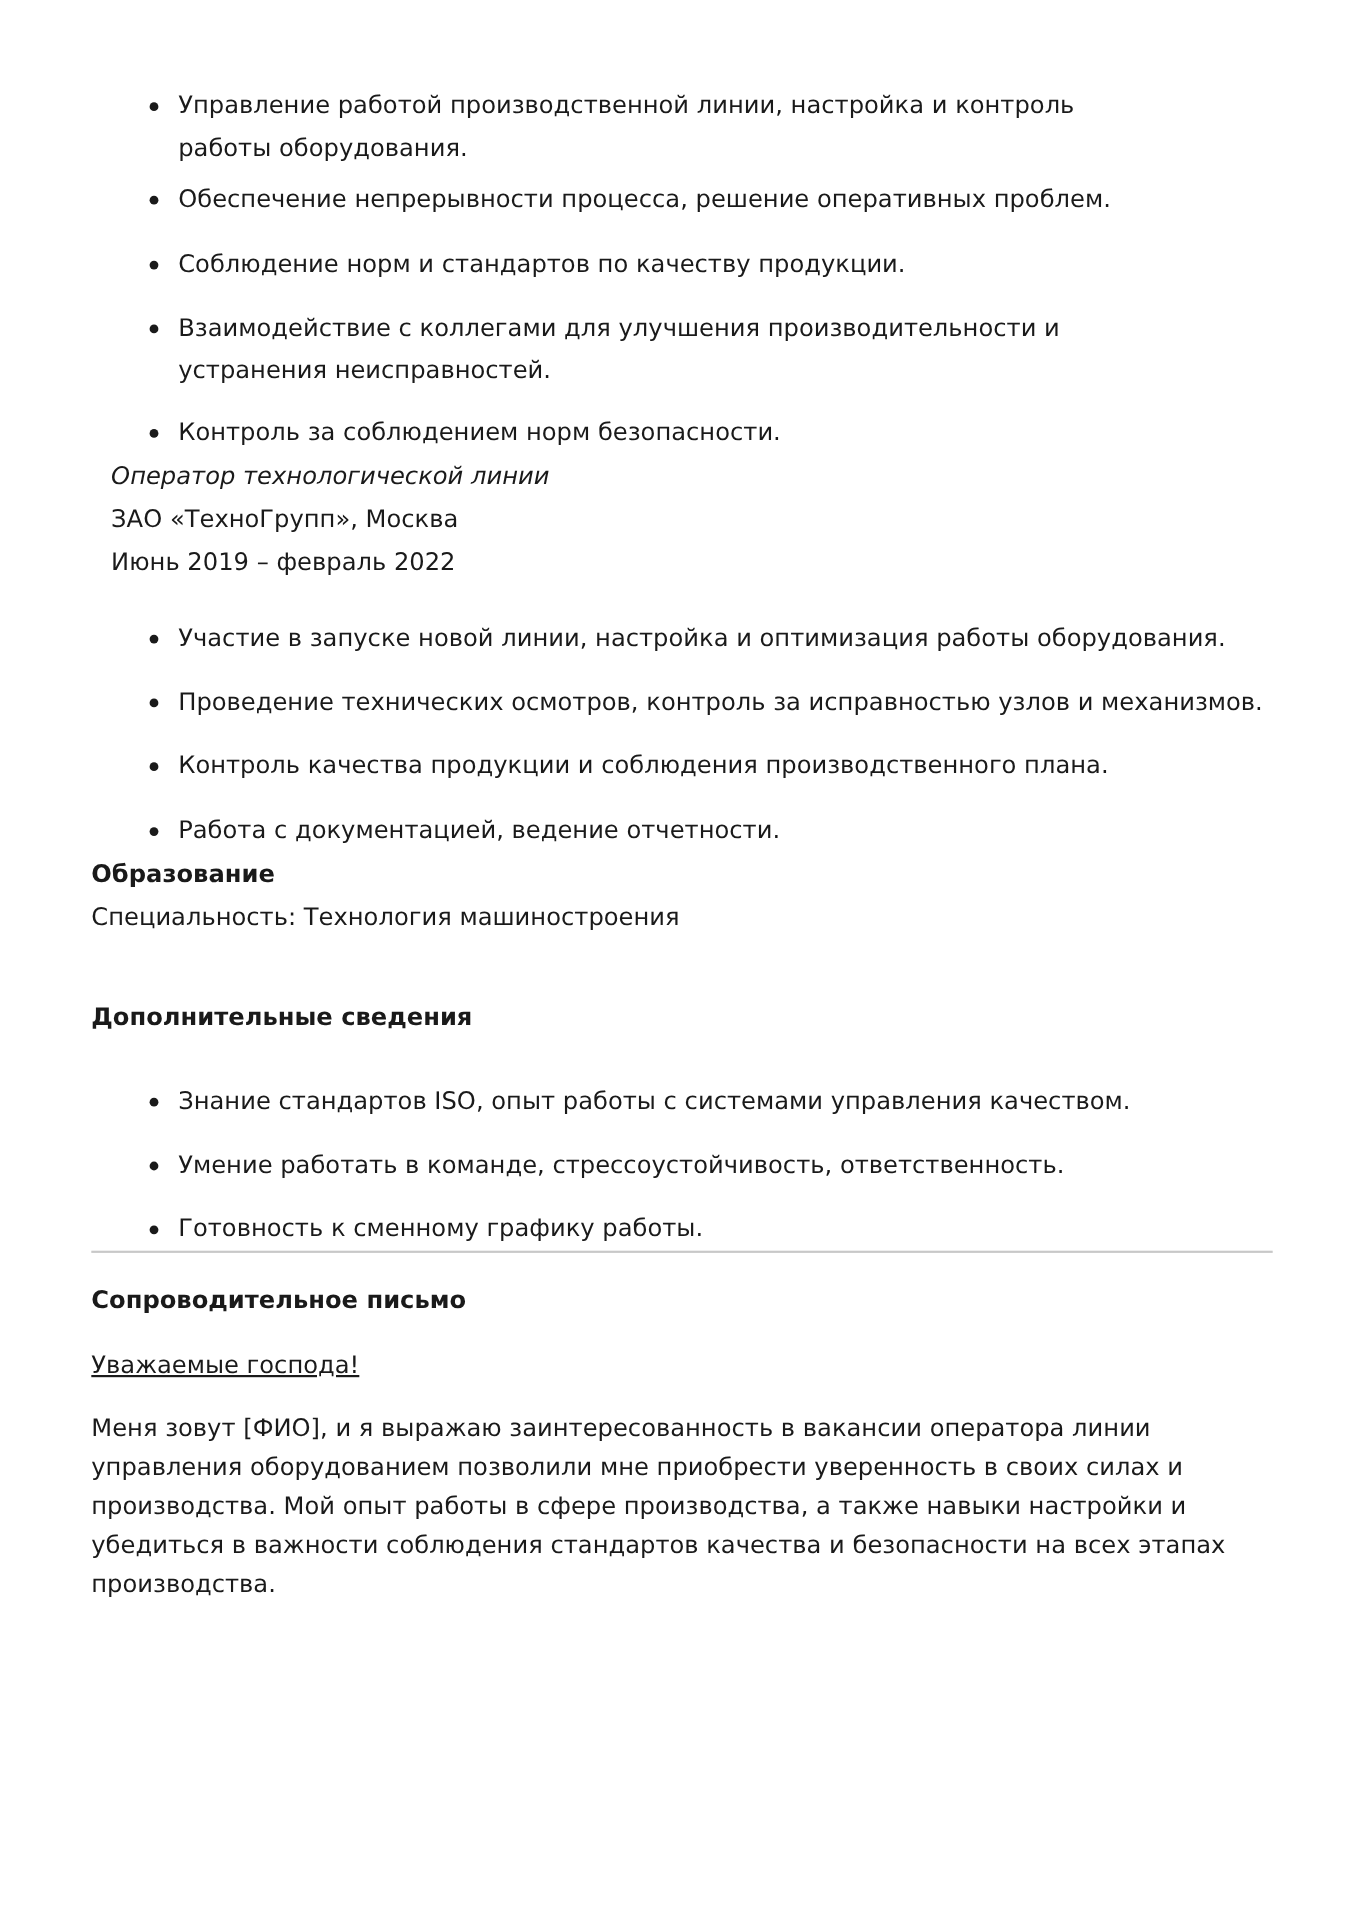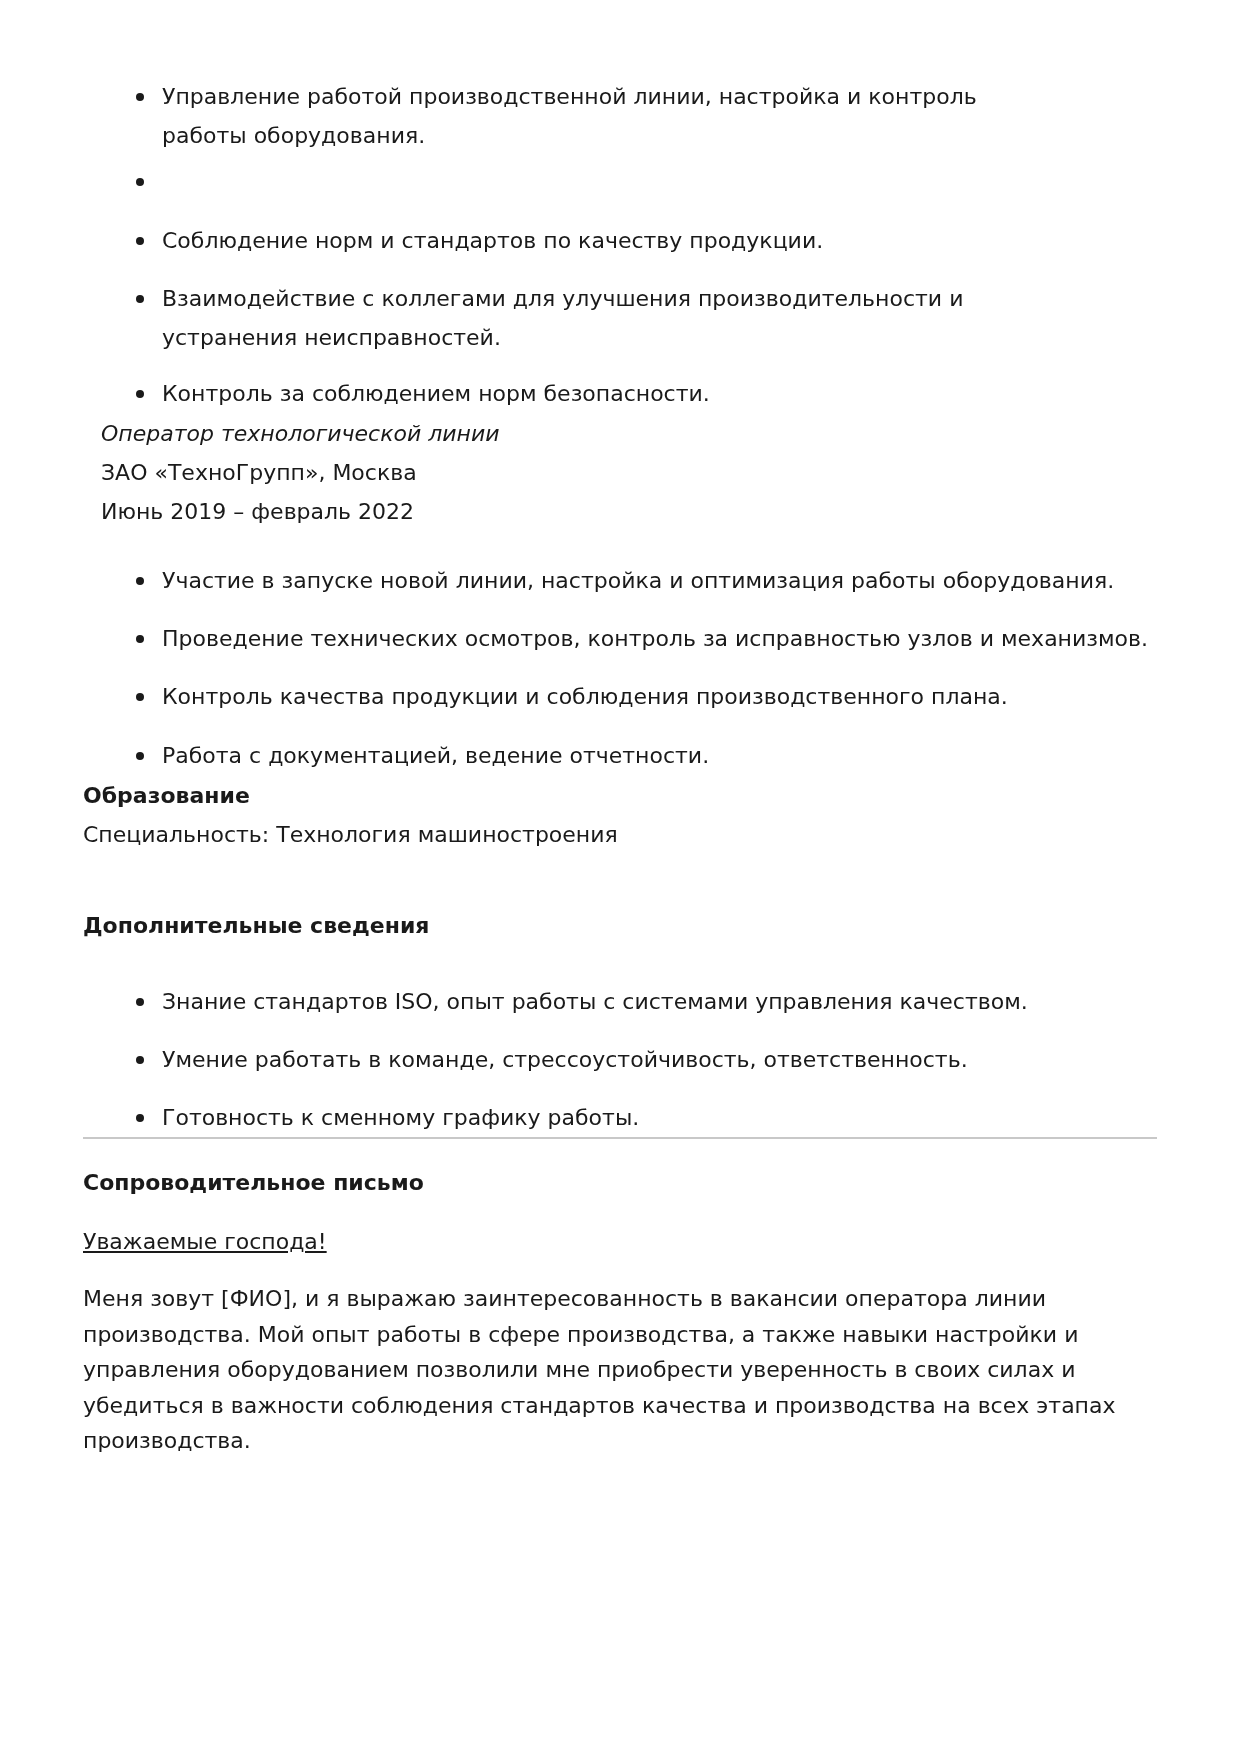--- a/index.html
+++ b/index.html
@@ -57,20 +57,21 @@
 
   <ul class="bullets abs" style="top:60px; left:83px; width:1000px;">
     <li style="margin:0;">
       <span class="dot"></span>
       <span class="line" style="width:900px;">Управление работой производственной линии, настройка и контроль работы оборудования.</span>
     </li>
   </ul>
   <ul class="bullets abs" style="top:145px; left:83px; width:1100px;">
     <li>
       <span class="dot"></span>
+      <span>Обеспечение непрерывности процесса, решение оперативных проблем.</span>
     </li>
   </ul>
   <ul class="bullets abs" style="top:204px; left:83px; width:1100px;">
     <li>
       <span class="dot"></span>
       <span>Соблюдение норм и стандартов по качеству продукции.</span>
     </li>
   </ul>
   <ul class="bullets abs" style="top:262px; left:83px; width:1000px;">
     <li>
@@ -146,18 +147,18 @@
   <hr class="divider abs" style="top: 1137px; left: 83px; width: 1074px;">
 
   <div class="abs" style="top:1163px; left:83px;">
     <span class="line section-heading">Сопроводительное письмо</span>
   </div>
   <div class="abs" style="top:1222px; left:83px;text-decoration:underline;">
     <span class="line">Уважаемые господа!</span>
   </div>
   <div class="abs" style="top: 1281px; left: 83px; width: 1100px; line-height: 35.5px;">
     <span class="line">Меня зовут [ФИО], и я выражаю заинтересованность в вакансии оператора линии</span>
+    <span class="line">управления оборудованием позволили мне приобрести уверенность в своих силах и</span>
     <span class="line">производства. Мой опыт работы в сфере производства, а также навыки настройки и</span>
-    <span class="line">управления оборудованием позволили мне приобрести уверенность в своих силах и</span>
-    <span class="line">убедиться в важности соблюдения стандартов качества и производства на всех этапах</span>
+    <span class="line">убедиться в важности соблюдения стандартов качества и безопасности на всех этапах</span>
     <span class="line">производства.</span>
   </div>
 </div>
 
 </body></html>

